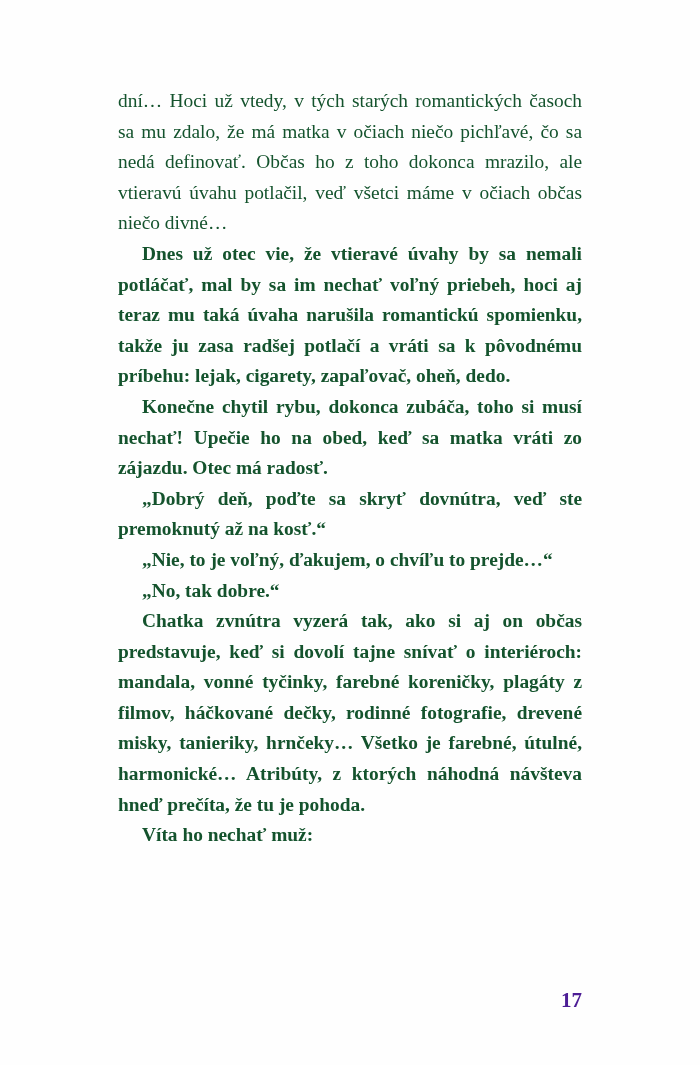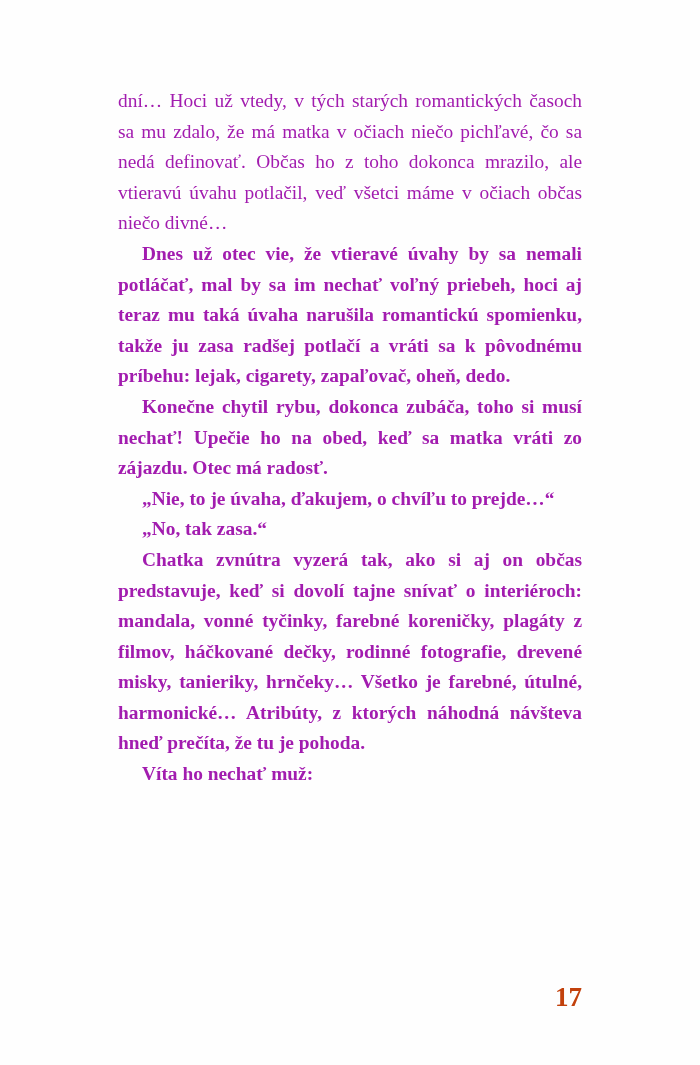--- a/index.html
+++ b/index.html
@@ -41,48 +41,49 @@
     position: relative;
     z-index: 2;
   }
   .body-text p {
     margin: 0;
     font-size: 19.4px;
     line-height: 30.6px;
     text-align: justify;
     text-justify: inter-word;
     hyphens: none;
-    color: #a21caf;
+    color: #14532d;
   }
   .body-text p.indent {
     text-indent: 24px;
     font-weight: bold;
   }
   .page-number {
     position: absolute;
     right: 118px;
     bottom: 52px;
     font-family: "Liberation Serif", serif;
     font-weight: bold;
-    font-size: 27px;
-    color: #c2410c;
+    font-size: 21px;
+    color: #4c1d95;
     z-index: 3;
   }
 </style>
 </head>
 <body>
 
 <div class="page">
 
 
   <div class="body-text">
     <p>dní… Hoci už vtedy, v tých starých romantických časoch sa mu zdalo, že má matka v očiach niečo pichľavé, čo sa nedá definovať. Občas ho z toho dokonca mrazilo, ale vtieravú úvahu potlačil, veď všetci máme v očiach občas niečo divné…</p>
     <p class="indent">Dnes už otec vie, že vtieravé úvahy by sa nemali potláčať, mal by sa im nechať voľný priebeh, hoci aj teraz mu taká úvaha narušila romantickú spomienku, takže ju zasa radšej potlačí a vráti sa k pôvodnému príbehu: lejak, cigarety, zapaľovač, oheň, dedo.</p>
     <p class="indent">Konečne chytil rybu, dokonca zubáča, toho si musí nechať! Upečie ho na obed, keď sa matka vráti zo zájazdu. Otec má radosť.</p>
-    <p class="indent">„Nie, to je úvaha, ďakujem, o chvíľu to prejde…“</p>
-    <p class="indent">„No, tak zasa.“</p>
+    <p class="indent">„Dobrý deň, poďte sa skryť dovnútra, veď ste premoknutý až na kosť.“</p>
+    <p class="indent">„Nie, to je voľný, ďakujem, o chvíľu to prejde…“</p>
+    <p class="indent">„No, tak dobre.“</p>
     <p class="indent">Chatka zvnútra vyzerá tak, ako si aj on občas predstavuje, keď si dovolí tajne snívať o interiéroch: mandala, vonné tyčinky, farebné koreničky, plagáty z filmov, háčkované dečky, rodinné fotografie, drevené misky, tanieriky, hrnčeky… Všetko je farebné, útulné, harmonické… Atribúty, z ktorých náhodná návšteva hneď prečíta, že tu je pohoda.</p>
     <p class="indent">Víta ho nechať muž:</p>
 
   </div>
 
   <div class="page-number">17</div>
 </div>
 
 </body></html>

